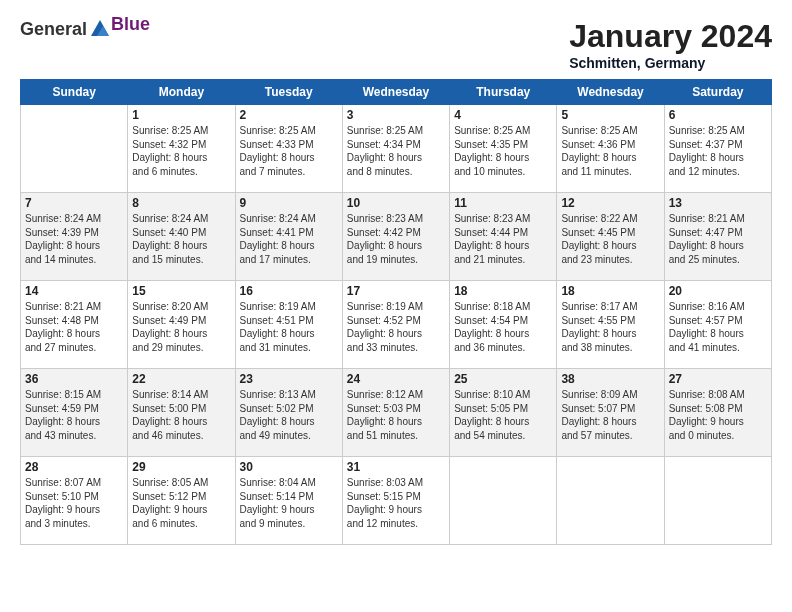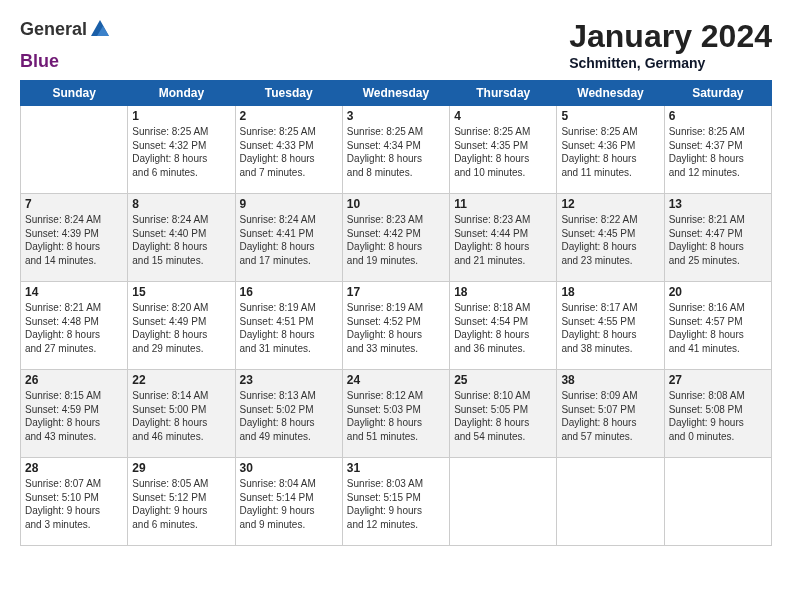--- a/index.html
+++ b/index.html
@@ -17,23 +17,22 @@
       background: #fff;
     }
     .header {
       display: flex;
       justify-content: space-between;
       align-items: flex-start;
       margin-bottom: 8px;
     }
     .logo {
       display: flex;
-      flex-direction: column;
+      flex-direction: row;
       align-items: flex-start;
-      gap: 15px;
     }
     .logo-text {
       display: flex;
       align-items: center;
     }
     .logo-general {
       font-size: 18px;
       font-weight: bold;
       color: #333;
     }
@@ -219,21 +218,21 @@
             <span class="day-num">18</span>
             <div class="day-info">Sunrise: 8:17 AM<br>Sunset: 4:55 PM<br>Daylight: 8 hours<br>and 38 minutes.</div>
           </td>
           <td>
             <span class="day-num">20</span>
             <div class="day-info">Sunrise: 8:16 AM<br>Sunset: 4:57 PM<br>Daylight: 8 hours<br>and 41 minutes.</div>
           </td>
         </tr>
         <tr class="row-shaded">
           <td>
-            <span class="day-num">26</span>
+            <span class="day-num">36</span>
             <div class="day-info">Sunrise: 8:15 AM<br>Sunset: 4:59 PM<br>Daylight: 8 hours<br>and 43 minutes.</div>
           </td>
           <td>
             <span class="day-num">22</span>
             <div class="day-info">Sunrise: 8:14 AM<br>Sunset: 5:00 PM<br>Daylight: 8 hours<br>and 46 minutes.</div>
           </td>
           <td>
             <span class="day-num">23</span>
             <div class="day-info">Sunrise: 8:13 AM<br>Sunset: 5:02 PM<br>Daylight: 8 hours<br>and 49 minutes.</div>
           </td>

